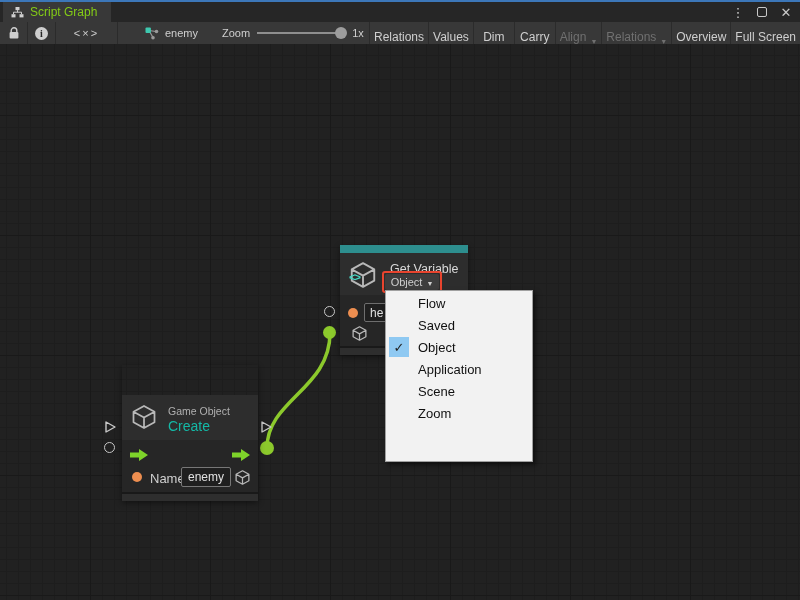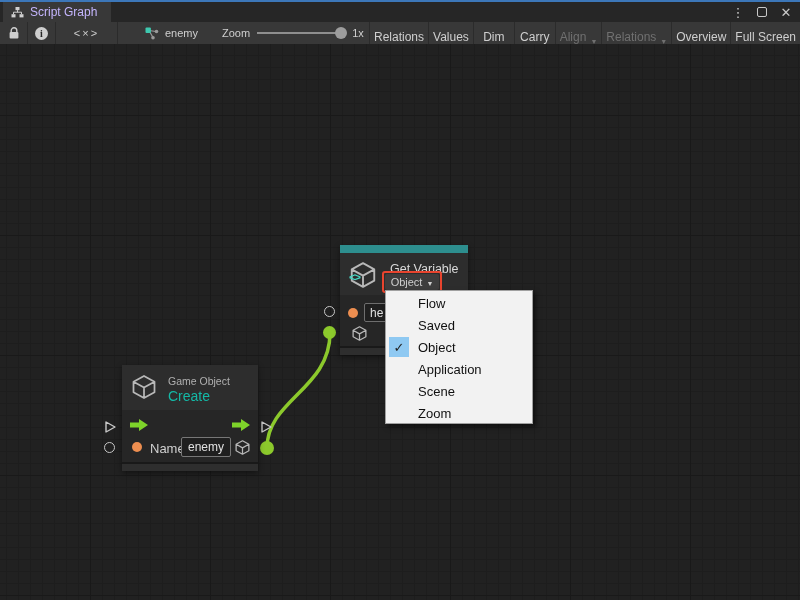--- a/index.html
+++ b/index.html
@@ -4,21 +4,21 @@
 <style>
   * { margin:0; padding:0; box-sizing:border-box; }
   html,body { width:800px; height:600px; overflow:hidden; background:#262626;
     font-family:"Liberation Sans","DejaVu Sans",sans-serif; }
   .window { position:relative; width:800px; height:600px; background:#262626; }
 
   
   .focus-line { position:absolute; left:0; top:0; width:800px; height:2px; background:#3c77b9; }
   .titlebar { position:absolute; left:0; top:2px; width:800px; height:20px; background:#262626; display:flex; align-items:stretch; }
   .tab { margin-left:3px; width:108px; background:#383838; display:flex; align-items:center; gap:6px; padding-left:8px;
-    color:#c4b5fd; font-size:12px; }
+    color:#84cc16; font-size:12px; }
   .win-controls { position:absolute; right:6px; top:0; height:20px; display:flex; align-items:center; gap:8px; color:#c8c8c8; }
   .win-btn { width:16px; height:16px; display:flex; align-items:center; justify-content:center; font-size:13px; cursor:default; }
   .maximize-box { width:10px; height:10px; border:1.5px solid #c8c8c8; border-radius:2px; }
 
   
   .toolbar { position:absolute; left:0; top:22px; width:800px; height:22px; background:#383838; display:flex; align-items:stretch;
     color:#cfcfcf; font-size:11px; }
   .tbtn { display:flex; align-items:center; justify-content:center; border-right:1px solid #2b2b2b; }
   .tbtn.icon-btn { width:28px; }
   .tbtn.code-btn { width:62px; letter-spacing:2px; color:#cfcfcf; font-size:11px; }
@@ -62,37 +62,37 @@
     display:flex; align-items:center; justify-content:center; }
   .gv-dropdown { width:54px; height:16px; background:#3d3d3d; border-radius:2px; color:#cfcfcf; font-size:11px;
     display:flex; align-items:center; justify-content:center; gap:4px; }
   .gv-body { height:51px; }
   .gv-name-field { position:absolute; left:24px; top:8px; width:96px; height:19px; background:#1f1f1f;
     border:1px solid #6e6e6e; border-radius:2px; color:#e0e0e0; font-size:12px; padding:0 5px;
     font-family:"Liberation Sans",sans-serif; }
   .gv-footer { height:9px; }
 
   .create-node { left:122px; top:321px; width:136px; }
-  .cr-header { height:45px; }
+  .cr-header { height:45px;margin-top:30px; }
   .cr-cat { position:absolute; left:46px; top:10px; font-size:10.5px; color:#b0b0b0; }
   .cr-title { position:absolute; left:46px; top:23px; font-size:14px; color:#14b8a6; }
   .cr-cube { position:absolute; left:8px; top:8px; }
   .cr-body { height:52px; }
   .cr-name-label { position:absolute; left:28px; top:31px; font-size:13px; color:#d0d0d0; }
   .cr-name-field { position:absolute; left:59px; top:27px; width:50px; height:20px; background:#1f1f1f;
     border:1px solid #777; border-radius:2px; color:#e0e0e0; font-size:12px; text-align:center;
     font-family:"Liberation Sans",sans-serif; }
   .cr-footer { height:9px; }
 
   .port-dot { position:absolute; border-radius:50%; }
   .port-circle { position:absolute; width:11px; height:11px; border-radius:50%; border:1.5px solid #c8c8c8; }
   .abs { position:absolute; }
 
   
-  .menu { position:absolute; left:385px; top:246px; width:148px; height:134px; background:#f2f2f2;
+  .menu { position:absolute; left:385px; top:246px; width:148px; height:172px; background:#f2f2f2;
     border:1px solid #a0a0a0; box-shadow:3px 3px 5px rgba(0,0,0,.5); padding-top:1px; z-index:10; }
   .menu-item { height:22px; display:flex; align-items:center; color:#111; font-size:13px; }
   .menu-check { width:20px; height:20px; margin-left:3px; margin-right:9px; display:flex; align-items:center;
     justify-content:center; font-size:13px; color:#222; }
   .menu-item.checked .menu-check { background:#8fc9f2; }
 </style>
 </head>
 <body>
 
 <div class="window">

